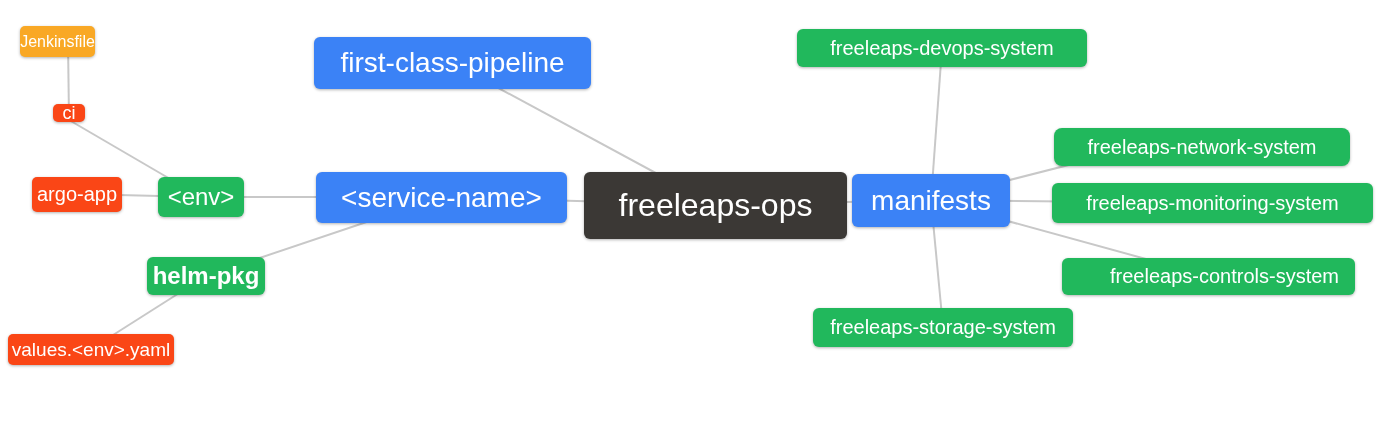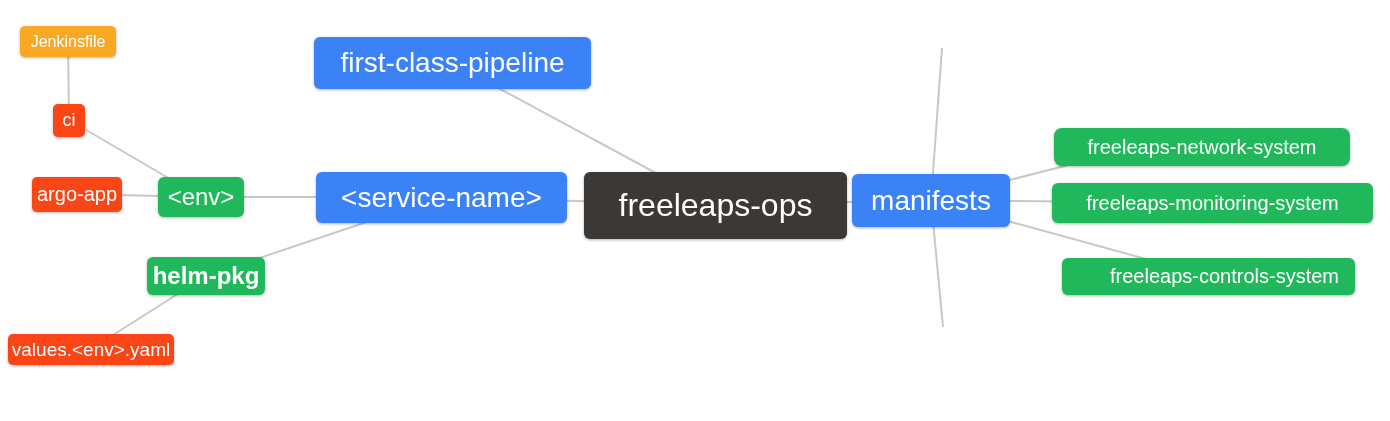--- a/index.html
+++ b/index.html
@@ -36,22 +36,22 @@
     box-shadow: 0 1px 3px rgba(0,0,0,0.30);
     box-sizing: border-box;
     cursor: default;
   }
   .c-root   { background: #3b3835; }
   .c-blue   { background: #3b82f6; }
   .c-green  { background: #21b85c; }
   .c-red    { background: #fa4616; }
   .c-orange { background: #f9a825; }
 
-  .n-jenkinsfile { left: 20px;  top: 26px;  width: 96px;  height: 31px; font-size: 16px; border-radius: 5px; }
-  .n-ci          { left: 53px;  top: 104px; width: 32px;  height: 33px; font-size: 18px; border-radius: 5px; }
+  .n-jenkinsfile { left: 20px;  top: 26px;  width: 75px;  height: 31px; font-size: 16px; border-radius: 5px; }
+  .n-ci          { left: 53px;  top: 104px; width: 32px;  height: 18px; font-size: 18px; border-radius: 5px; }
   .n-argo        { left: 32px;  top: 177px; width: 90px;  height: 35px; font-size: 20px; border-radius: 5px; }
   .n-env         { left: 158px; top: 177px; width: 86px;  height: 40px; font-size: 24px; }
   .n-helm        { left: 147px; top: 257px; width: 118px; height: 38px; font-size: 24px; font-weight: bold; }
   .n-values      { left: 8px;   top: 334px; width: 166px; height: 31px; font-size: 19px; border-radius: 5px; }
   .n-fcp         { left: 314px; top: 37px;  width: 277px; height: 52px; font-size: 28px; }
   .n-service     { left: 316px; top: 172px; width: 251px; height: 51px; font-size: 28px; }
   .n-root-node   { left: 584px; top: 172px; width: 263px; height: 67px; font-size: 32px; }
   .n-manifests   { left: 852px; top: 174px; width: 158px; height: 53px; font-size: 28px; }
   .n-devops      { left: 797px; top: 29px;  width: 290px; height: 38px; font-size: 20px; }
   .n-network     { left: 1054px; top: 128px; width: 296px; height: 38px; font-size: 20px; border-radius: 8px; }
@@ -84,17 +84,19 @@
   <div class="node c-orange n-jenkinsfile">Jenkinsfile</div>
   <div class="node c-red    n-ci">ci</div>
   <div class="node c-red    n-argo">argo-app</div>
   <div class="node c-green  n-env">&lt;env&gt;</div>
   <div class="node c-green  n-helm">helm-pkg</div>
   <div class="node c-red    n-values">values.&lt;env&gt;.yaml</div>
   <div class="node c-blue   n-fcp">first-class-pipeline</div>
   <div class="node c-blue   n-service">&lt;service-name&gt;</div>
   <div class="node c-root   n-root-node">freeleaps-ops</div>
   <div class="node c-blue   n-manifests">manifests</div>
+  <div class="node c-green  n-devops">freeleaps-devops-system</div>
   <div class="node c-green  n-network">freeleaps-network-system</div>
   <div class="node c-green  n-monitoring">freeleaps-monitoring-system</div>
   <div class="node c-green  n-controls">freeleaps-controls-system</div>
+  <div class="node c-green  n-storage">freeleaps-storage-system</div>
 
 </div>
 
 </body></html>

